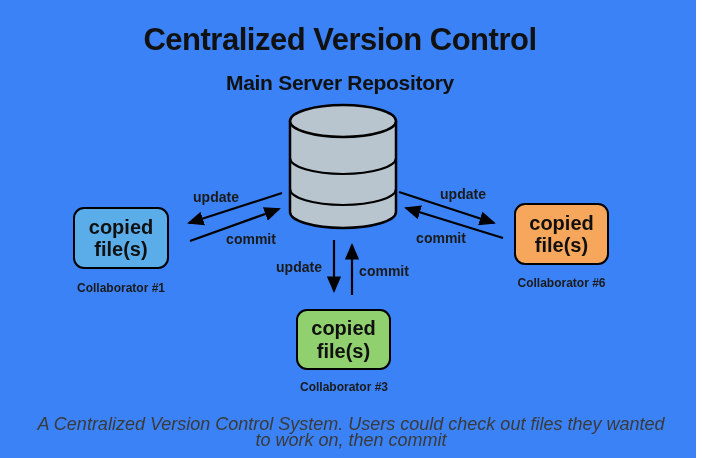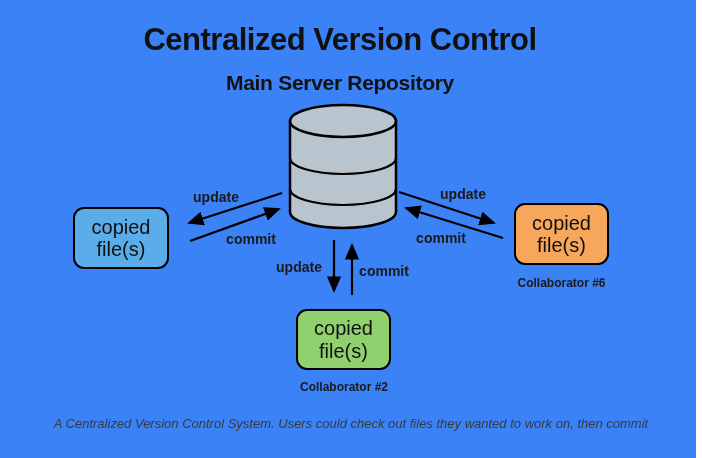--- a/index.html
+++ b/index.html
@@ -47,20 +47,21 @@
     border: 2px solid #000000;
     border-radius: 11px;
     display: flex;
     align-items: center;
     justify-content: center;
     text-align: center;
     font-size: 20px;
     line-height: 1.12;
     color: #101010;
     box-sizing: border-box;
+    font-weight: bold;
   }
   .box-left   { left: 73px;  top: 207px; width: 96px; height: 62px; }
   .box-right  { left: 514px; top: 203px; width: 95px; height: 62px; }
   .box-bottom { left: 296px; top: 309px; width: 95px; height: 61px; }
   .collab-label {
     position: absolute;
     text-align: center;
     font-size: 12px;
     font-weight: 600;
     color: #1a1a1a;
@@ -82,21 +83,21 @@
   .lbl-commit-right { left: 409px; top: 230px; }
   .lbl-update-mid   { left: 267px; top: 259px; }
   .lbl-commit-mid   { left: 352px; top: 263px; }
   .caption {
     position: absolute;
     left: 31px;
     top: 416px;
     width: 640px;
     text-align: center;
     font-style: italic;
-    font-size: 13px;
+    font-size: 18px;
     line-height: 16px;
   }
   .cyl-stroke { stroke: #000000; stroke-width: 2.5; }
   .cyl-arc    { stroke: #000000; stroke-width: 2.2; fill: none; }
   .arrow-line { stroke: #000000; stroke-width: 2.2; }
 </style>
 </head>
 <body>
 
 <div class="canvas">
@@ -142,21 +143,22 @@
     </div>
   </div>
 
   <div class="box box-right" style="background: rgb(247, 167, 91);">
     <div>
       <span>copied</span><br>
       <span>file(s)</span>
     </div>
   </div>
 
-  <div class="collab-label collab-2">Collaborator #2</div>
+  <div class="collab-label collab-1">Collaborator #1</div>
+  <div class="collab-label collab-2">Collaborator #3</div>
   <div class="collab-label collab-3">Collaborator #6</div>
 
   <div class="arrow-label lbl-update-left">update</div>
   <div class="arrow-label lbl-commit-left">commit</div>
   <div class="arrow-label lbl-update-right">update</div>
   <div class="arrow-label lbl-commit-right">commit</div>
   <div class="arrow-label lbl-update-mid">update</div>
   <div class="arrow-label lbl-commit-mid">commit</div>
 
   <div class="caption" style="color: rgb(58, 58, 58);">

